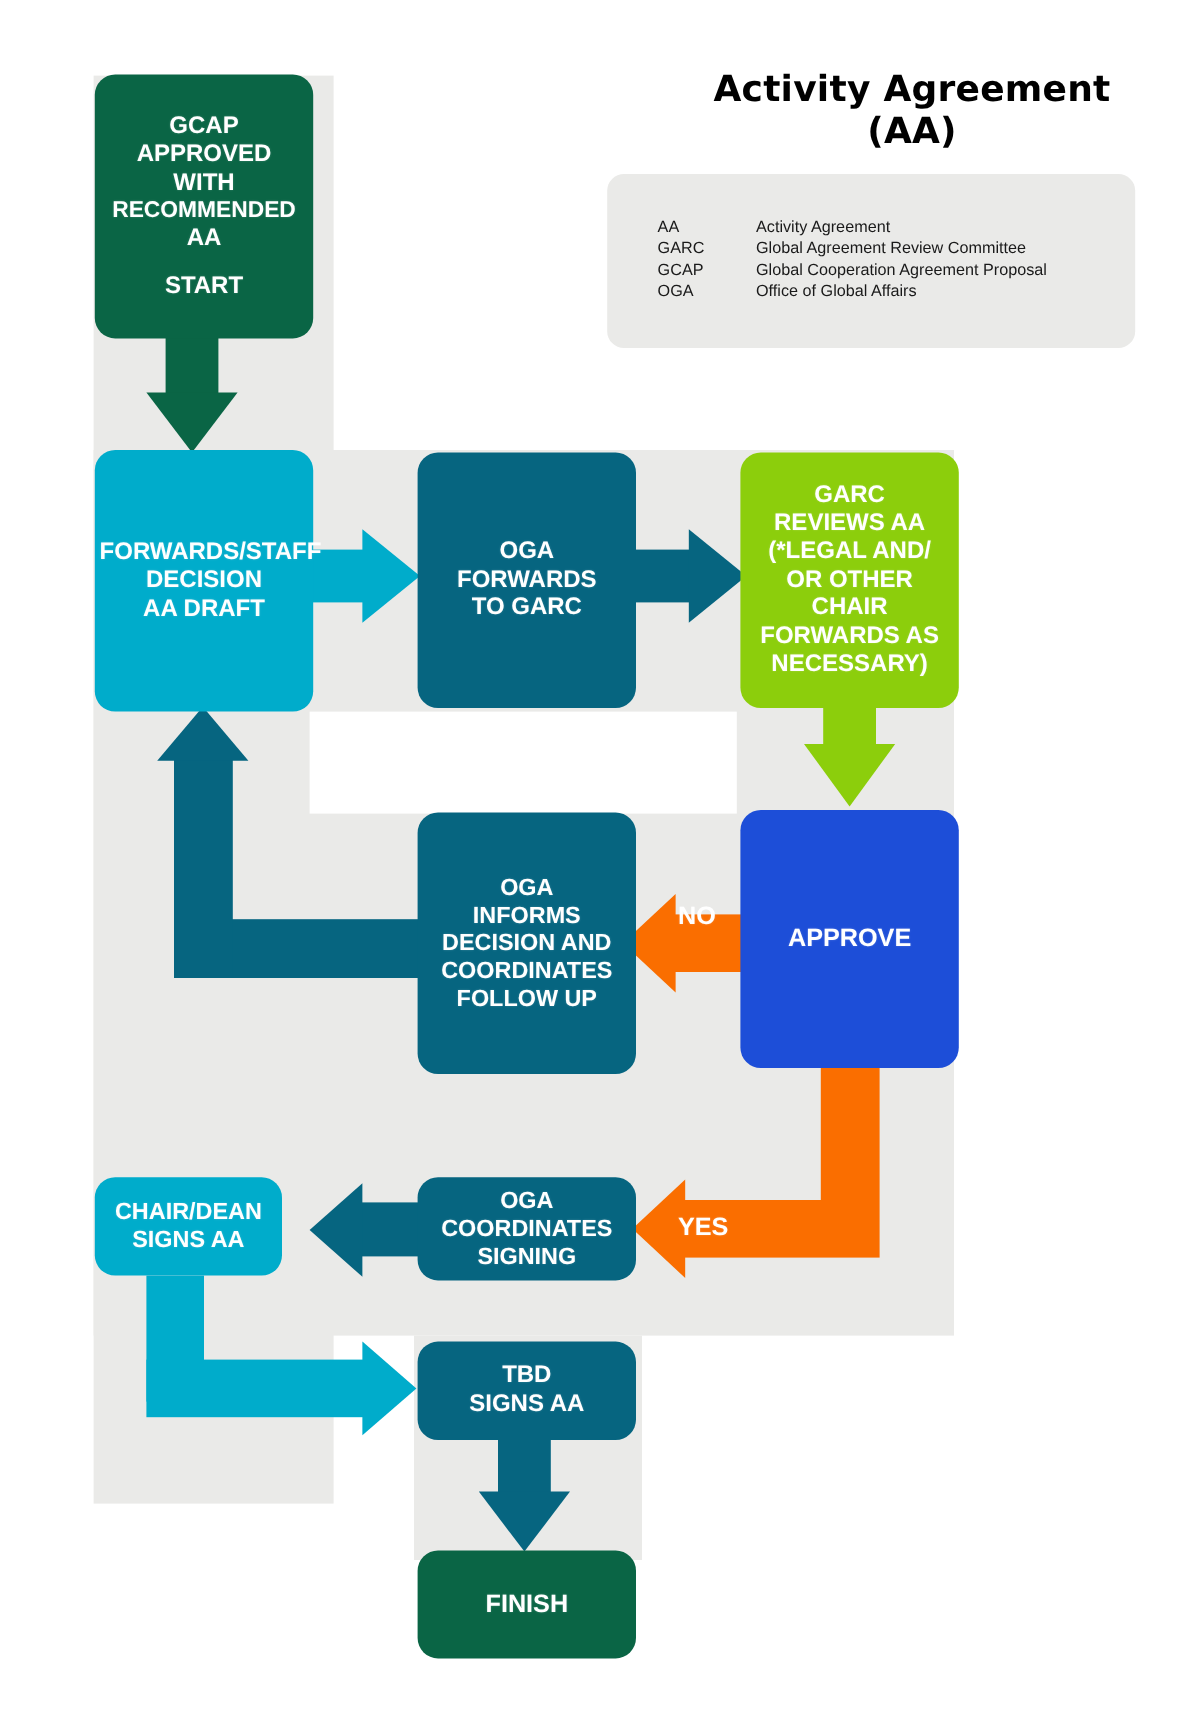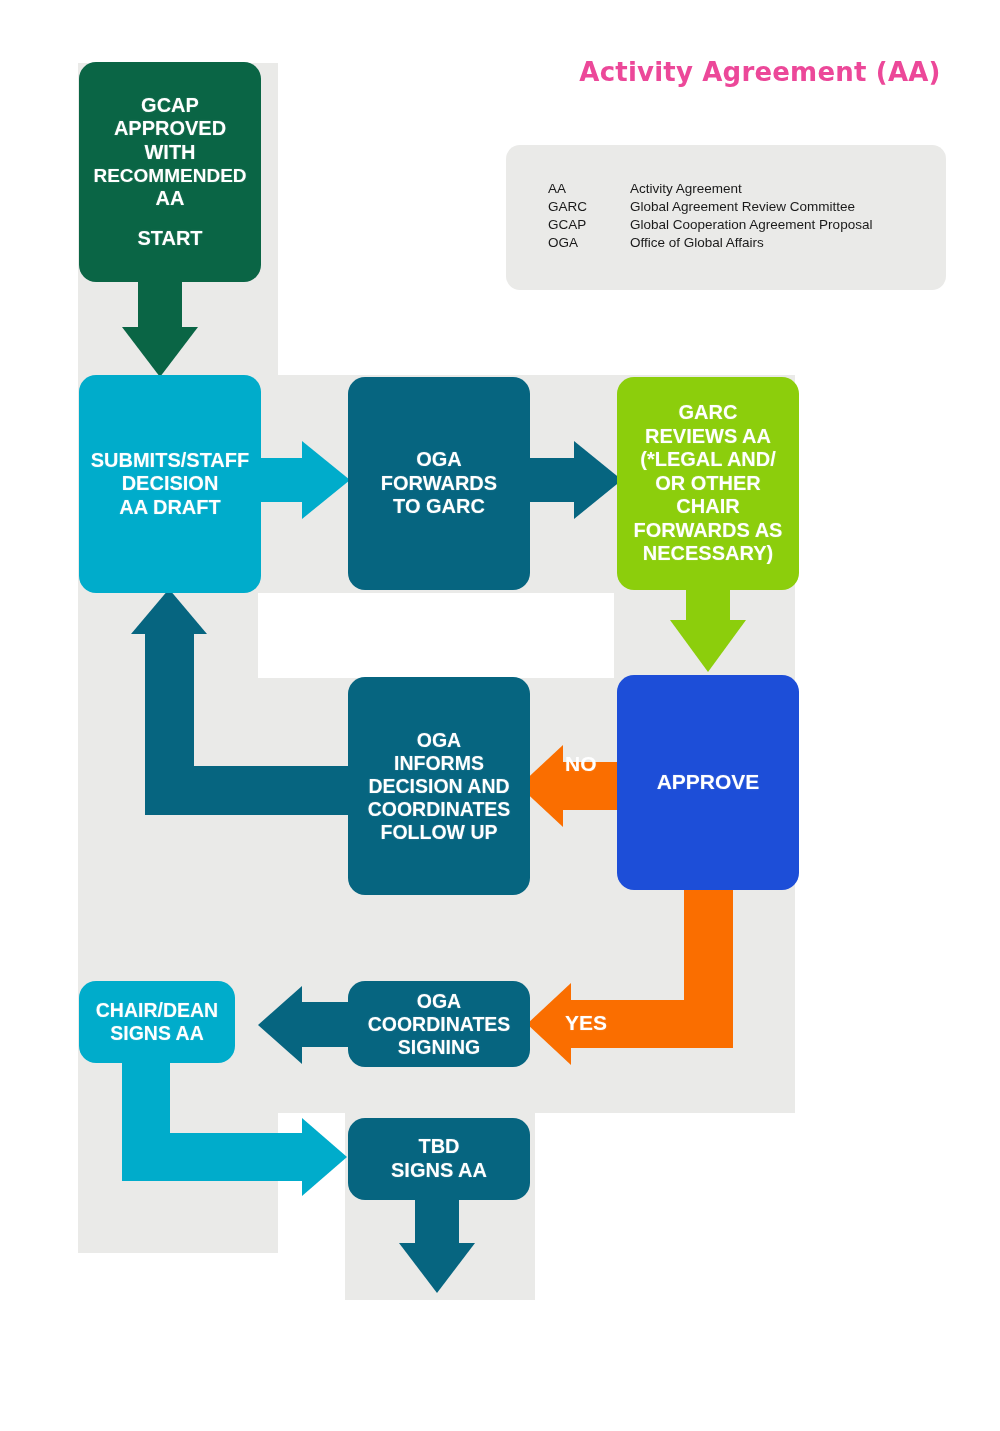--- a/index.html
+++ b/index.html
@@ -24,23 +24,23 @@
     background: #EAEAE8;
   }
 
   
   #title {
     position: absolute;
     left: 560px;
     top: 57px;
     width: 400px;
     text-align: center;
-    font-size: 26px;
+    font-size: 30px;
     font-weight: bold;
-    color: #ec4899;
+    color: #000000;
     letter-spacing: 0.2px;
     font-family: "DejaVu Sans", sans-serif;
   }
 
   
   #legend {
     position: absolute;
     left: 506px;
     top: 145px;
     width: 440px;
@@ -188,21 +188,21 @@
       <span>WITH</span>
       <span style="font-size:19px;">RECOMMENDED</span>
       <span>AA</span>
       <span style="height:16px;">&nbsp;</span>
       <span>START</span>
     </span>
   </div>
 
   <div class="node c-cyan" style="left:79px; top:375px; width:182px; height:218px; font-size:20px; padding:0 4px;">
     <span>
-      <span>SUBMITS/STAFF</span>
+      <span>FORWARDS/STAFF</span>
       <span>DECISION</span>
       <span>AA DRAFT</span>
     </span>
   </div>
 
   <div class="node c-teal" style="left:348px; top:377px; width:182px; height:213px; font-size:20px; padding:0 4px;">
     <span>
       <span>OGA</span>
       <span>FORWARDS</span>
       <span>TO GARC</span>
@@ -252,14 +252,19 @@
     </span>
   </div>
 
   <div class="node c-teal" style="left:348px; top:1118px; width:182px; height:82px; font-size:20px;">
     <span>
       <span>TBD</span>
       <span>SIGNS AA</span>
     </span>
   </div>
 
+  <div class="node c-green" style="left:348px; top:1292px; width:182px; height:90px; font-size:21px;">
+    <span>
+      <span>FINISH</span>
+    </span>
+  </div>
 
 </div>
 
 </body></html>

